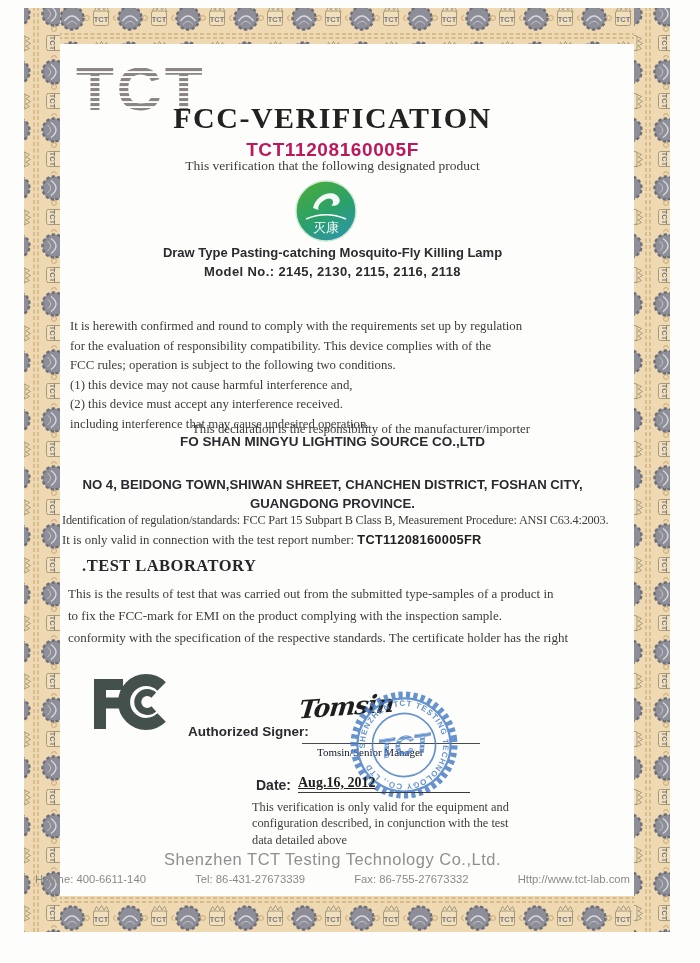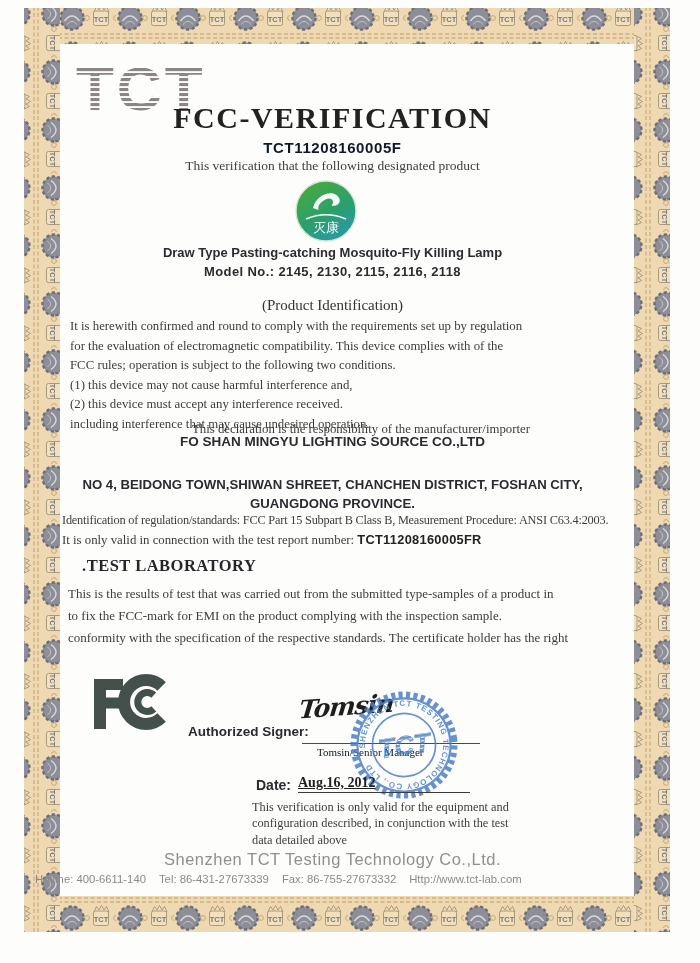--- a/index.html
+++ b/index.html
@@ -7,21 +7,21 @@
     position:relative;width:700px;height:963px;margin:0 auto;
     background:#fdfdfc;overflow:hidden;
     font-family:"Liberation Serif",serif;color:#3a3a3a;
   }
   .abs{position:absolute;white-space:nowrap;}
   .cen{position:absolute;left:35px;width:595px;text-align:center;white-space:nowrap;}
   svg{display:block;}
   .border-svg{position:absolute;left:0;top:0;}
   .tct-logo{position:absolute;left:74px;top:48px;}
   .title{top:101px;font-size:30px;font-weight:bold;color:#222;letter-spacing:1.5px;}
-  .cert-no{top:139px;font-family:"Liberation Sans",sans-serif;font-size:15px;font-weight:bold;color:#0f172a;letter-spacing:.6px;}
+  .cert-no{top:139px;font-family:"Liberation Sans",sans-serif;font-size:19px;font-weight:bold;color:#be185d;letter-spacing:.6px;}
   .intro{top:158px;font-size:13.5px;color:#403e3c;}
   .green-logo{position:absolute;left:294px;top:179px;}
   .product{top:245px;font-family:"Liberation Sans",sans-serif;font-size:13px;font-weight:bold;color:#2c2c30;}
   .model{top:264px;font-family:"Liberation Sans",sans-serif;font-size:13px;font-weight:bold;color:#2c2c30;letter-spacing:.4px;}
   .prod-id{top:297px;font-size:15px;color:#333;}
   .body-text{position:absolute;left:70px;top:317px;font-size:12.8px;line-height:19.6px;color:#3c3c3c;white-space:nowrap;}
   .declaration{left:192px;top:422px;font-size:12.8px;color:#3c3c3c;}
   .company-name{top:434px;font-family:"Liberation Sans",sans-serif;font-size:13.5px;font-weight:bold;color:#2b2b2f;}
   .addr1{top:477px;font-family:"Liberation Sans",sans-serif;font-size:13.2px;font-weight:bold;color:#2b2b2f;}
   .addr2{top:496px;font-family:"Liberation Sans",sans-serif;font-size:13.2px;font-weight:bold;color:#2b2b2f;}
@@ -34,21 +34,21 @@
   .auth-label{left:188px;top:724px;font-family:"Liberation Sans",sans-serif;font-size:13.5px;font-weight:bold;color:#2b2b2f;}
   .auth-line{position:absolute;left:302px;top:743px;width:178px;border-bottom:1.5px solid #4a4a4a;}
   .signature{left:299px;top:692px;font-family:"DejaVu Serif",serif;font-style:italic;font-weight:600;font-size:25px;color:#1e1e1e;letter-spacing:-1px;transform:rotate(-4deg) skewX(-10deg);z-index:3;}
   .signer-title{left:281px;top:746px;font-size:11px;color:#0f172a;z-index:2;margin-left:36px;}
   .stamp{position:absolute;left:349px;top:690px;opacity:.84;transform:rotate(-8deg);z-index:4;}
   .date-label{left:256px;top:777px;font-family:"Liberation Sans",sans-serif;font-size:14px;font-weight:bold;color:#2b2b2f;z-index:5;}
   .date-line{position:absolute;left:298px;top:792px;width:172px;border-bottom:1.5px solid #3a3a3a;z-index:5;}
   .date-value{left:298px;top:775px;width:172px;font-size:14px;font-weight:bold;color:#1f1f1f;text-decoration:underline;z-index:6;}
   .validity{position:absolute;left:252px;top:799px;font-size:12.3px;line-height:16.4px;color:#3c3c3c;white-space:nowrap;}
   .footer-company{top:850px;font-family:"Liberation Sans",sans-serif;font-size:16.5px;color:#8f8f8f;letter-spacing:.5px;}
-  .footer-contact{top:873px;font-family:"Liberation Sans",sans-serif;font-size:11.3px;color:#8a8a8a;display:flex;justify-content:flex-start;gap:13px;white-space:nowrap;}
+  .footer-contact{top:873px;font-family:"Liberation Sans",sans-serif;font-size:11.3px;color:#8a8a8a;display:flex;justify-content:space-between;gap:13px;white-space:nowrap;}
 </style>
 </head>
 <body>
 
 <div class="page">
 
   <svg class="border-svg" width="700" height="963" viewBox="0 0 700 963" aria-hidden="true">
     <defs>
       <g id="tileH">
         <rect width="58" height="36" fill="#eed9b2"></rect>
@@ -100,25 +100,24 @@
     </defs>
     <circle cx="32" cy="32" r="30" fill="url(#greenGrad)"></circle>
     <circle cx="32" cy="32" r="30" fill="none" stroke="#cfe8d2" stroke-width="1.4"></circle>
     <path d="M19 29 C 23 13, 42 10, 45.5 20 C 47 24.5, 42 28, 37.5 26.5 C 41.5 22, 37 17.5, 31.5 20.5 C 25.5 23.5, 23.5 27.5, 24.5 31 Z" fill="#ffffff" opacity="0.95"></path>
     <path d="M12 40 Q 32 31.5 52 40" fill="none" stroke="#ffffff" stroke-width="1.6"></path>
     <text x="32" y="53" text-anchor="middle" font-size="13" fill="#ffffff" font-family="'DejaVu Sans',sans-serif">灭康</text>
   </svg>
 
   <div class="cen product">Draw Type Pasting-catching Mosquito-Fly Killing Lamp</div>
   <div class="cen model">Model No.: 2145, 2130, 2115, 2116, 2118</div>
-  <div class="cen prod-id">(Product Identification)</div>
 
   <div class="body-text">
     <div>It is herewith confirmed and round to comply with the requirements set up by regulation</div>
-    <div>for the evaluation of electromagnetic compatibility. This device complies with of the</div>
+    <div>for the evaluation of responsibility compatibility. This device complies with of the</div>
     <div>FCC rules; operation is subject to the following two conditions.</div>
     <div>(1) this device may not cause harmful interference and,</div>
     <div>(2) this device must accept any interference received.</div>
     <div>including interference that may cause undesired operation.</div>
   </div>
 
   <div class="abs declaration">This declaration is the responsibility of the manufacturer/importer</div>
 
   <div class="cen company-name">FO SHAN MINGYU LIGHTING SOURCE CO.,LTD</div>
   <div class="cen addr1">NO 4, BEIDONG TOWN,SHIWAN SHREET, CHANCHEN DISTRICT, FOSHAN CITY,</div>

